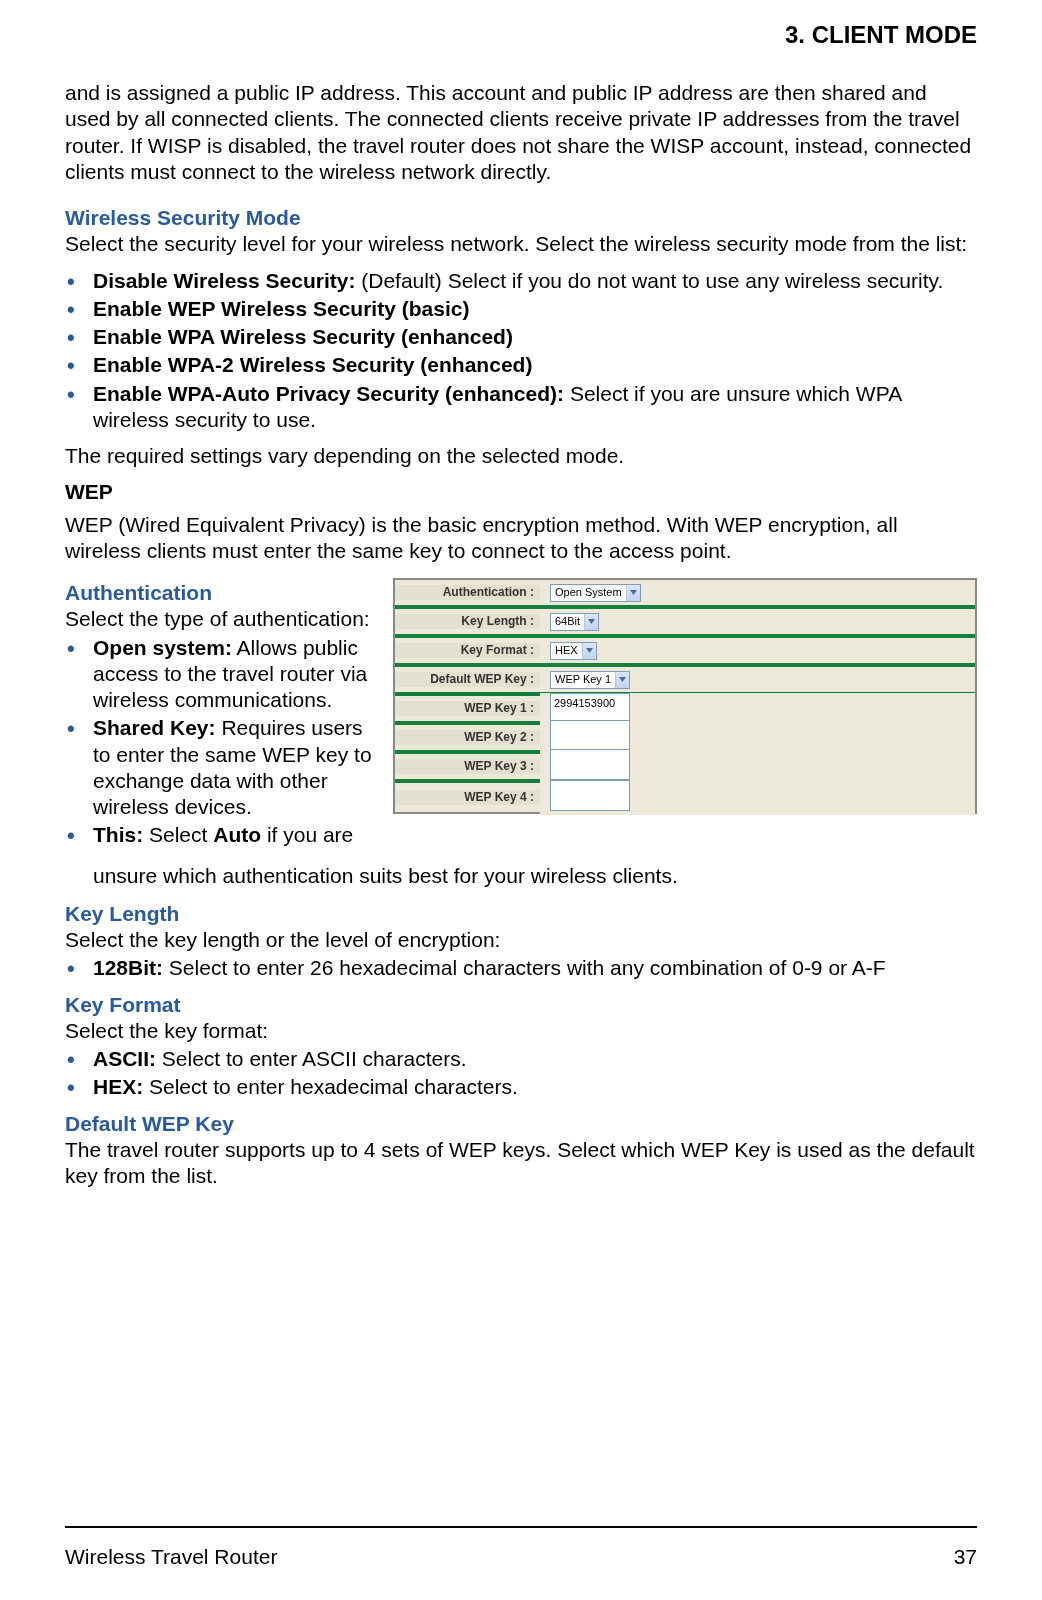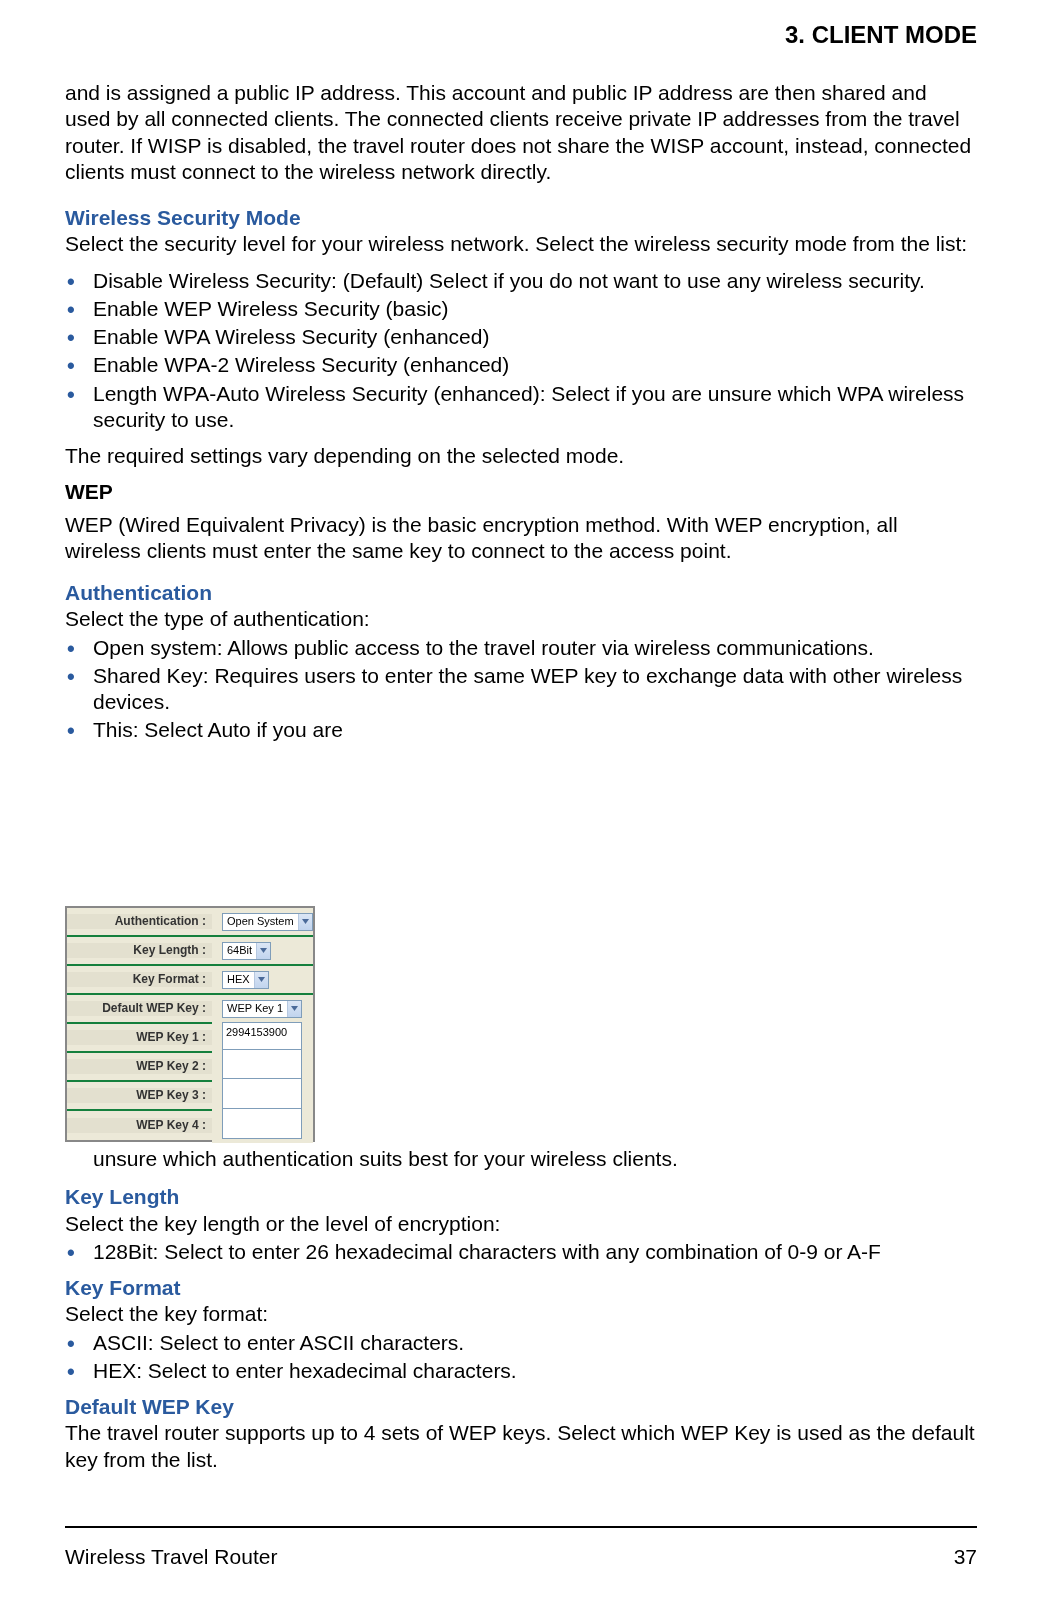--- a/index.html
+++ b/index.html
@@ -22,21 +22,21 @@
     }
     .para {
       margin-bottom: 20px;
     }
     .section-heading {
       color: #2a5a9e;
       font-weight: bold;
       font-size: 21px;
       margin-top: 4px;
     }
-    .bold { font-weight: normal; }
+    .bold { font-weight: bold; }
     ul.bullet {
       list-style: none;
       margin: 2px 0 10px 0;
     }
     ul.bullet li {
       position: relative;
       padding-left: 28px;
       margin-bottom: 2px;
     }
     ul.bullet li::before {
@@ -49,41 +49,40 @@
     }
     .subheading {
       font-weight: bold;
       margin-top: 10px;
     }
     .wep-block {
       display: flex;
       gap: 18px;
       align-items: flex-start;
       margin-bottom: 4px;
-      flex-direction: column;
     }
     .wep-left {
       flex: 0 0 310px;
     }
     .wep-right {
       flex: 1;
       padding-top: 2px;
     }
     
     .config-panel {
       border: 2px solid #888;
       background: #ece9d8;
       font-family: Tahoma, sans-serif;
       font-size: 12px;
     }
     .config-row {
       display: flex;
       align-items: center;
       height: 29px;
-      border-bottom: 2px solid #15803d;
+      border-bottom: 4px solid #15803d;
     }
     .config-row:last-child { border-bottom: none; }
     .config-label {
       width: 145px;
       text-align: right;
       padding-right: 6px;
       font-weight: bold;
       color: #333;
       background: #e3e0cf;
     }
@@ -143,21 +142,21 @@
 <p class="para">and is assigned a public IP address. This account and public IP address are then shared and used by all  connected clients. The connected clients receive private IP addresses from the travel router. If WISP is disabled, the travel router does not share the WISP account, instead, connected clients must connect to the wireless network directly.</p>
 
 <div class="section-heading">Wireless Security Mode</div>
 <p style="margin-bottom:10px;">Select the security level for your wireless network. Select the wireless security mode from the list:</p>
 
 <ul class="bullet">
   <li><span class="bold">Disable Wireless Security:</span><span> (Default) Select if you do not want to use any wireless security.</span></li>
   <li><span class="bold">Enable WEP Wireless Security (basic)</span><span></span></li>
   <li><span class="bold">Enable WPA Wireless Security (enhanced)</span><span></span></li>
   <li><span class="bold">Enable WPA-2 Wireless Security (enhanced)</span><span></span></li>
-  <li><span class="bold">Length WPA-Auto Wireless Security (enhanced):</span><span> Select if you are unsure which WPA wireless security to use.</span></li>
+  <li><span class="bold">Enable WPA-Auto Privacy Security (enhanced):</span><span> Select if you are unsure which WPA wireless security to use.</span></li>
 </ul>
 
 <p style="margin-bottom:8px;">The required settings vary depending on the selected mode.</p>
 
 <div class="subheading">WEP</div>
 <p style="margin-top:6px;margin-bottom:12px;">WEP (Wired Equivalent Privacy) is the basic encryption method. With WEP encryption, all wireless clients must enter the same key to connect to the access point.</p>
 
 <div class="wep-block">
   <div class="wep-left">
     <div class="section-heading">Authentication</div>

